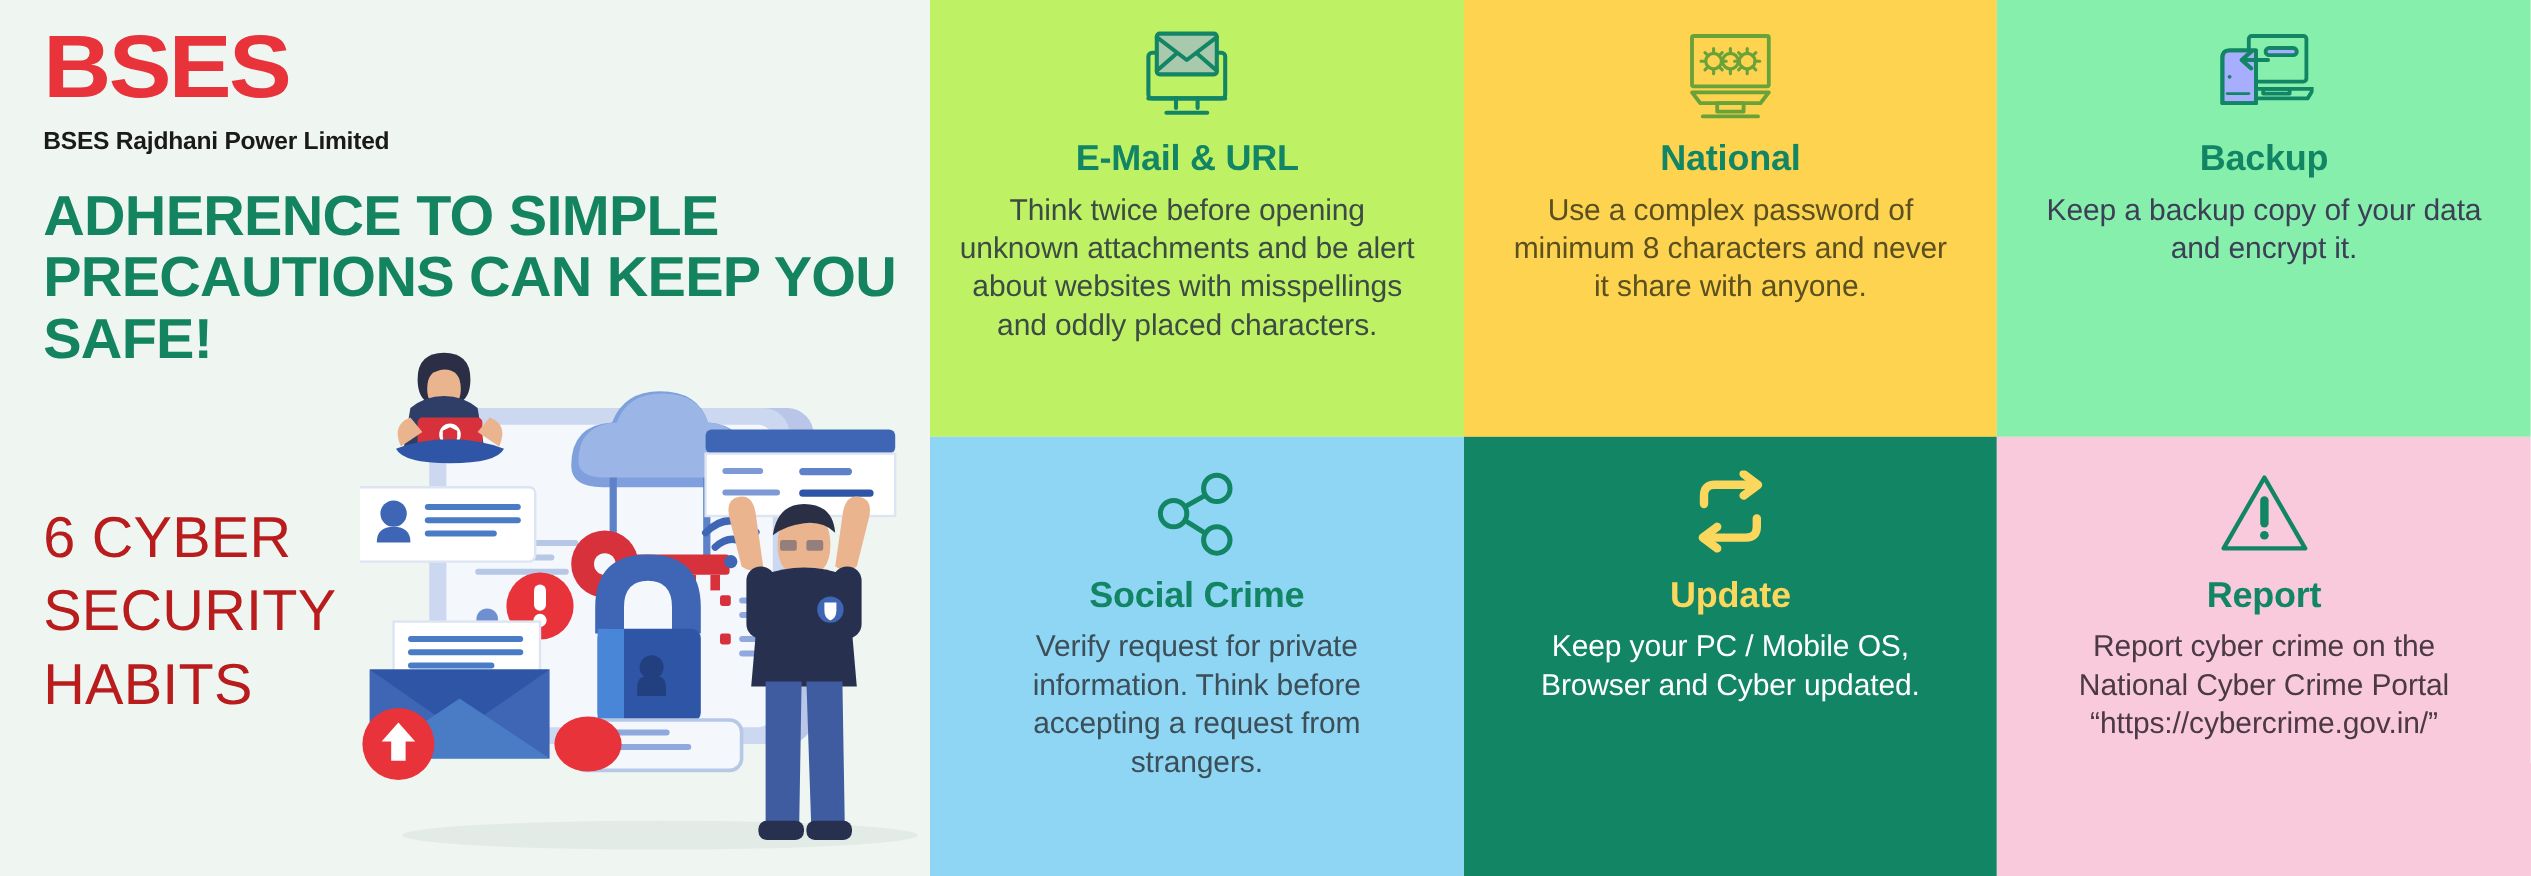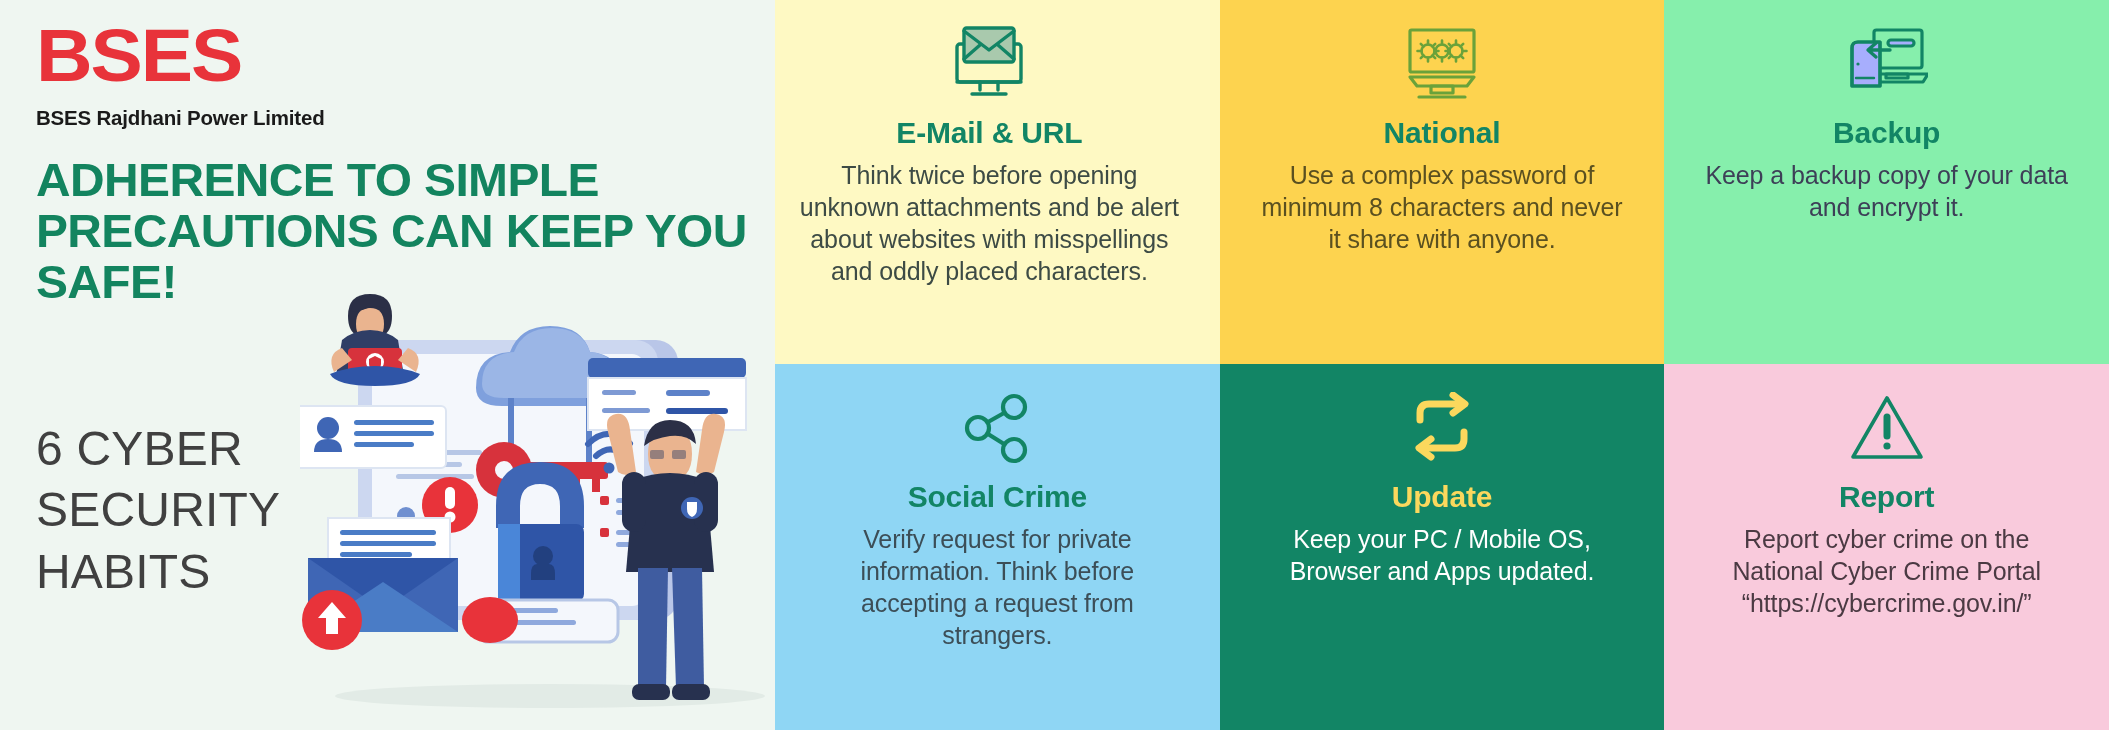--- a/index.html
+++ b/index.html
@@ -146,21 +146,21 @@
 
   <div class="left-panel" style="background: rgb(239, 246, 241);">
 
     <div class="logo-block">
       <div class="logo-word" style="color: rgb(232, 51, 58);">BSES</div>
       <div class="logo-tagline">BSES Rajdhani Power Limited</div>
     </div>
 
     <div class="headline" style="color: rgb(19, 132, 95);">ADHERENCE TO SIMPLE PRECAUTIONS CAN KEEP YOU SAFE!</div>
 
-    <div class="subhead" style="color: #404040;">6 CYBER SECURITY HABITS</div>
+    <div class="subhead" style="color: #b91c1c;">6 CYBER SECURITY HABITS</div>
 
     <div class="illustration">
       <svg width="470" height="500" viewBox="0 0 470 500" xmlns="http://www.w3.org/2000/svg">
 
         <ellipse cx="250" cy="468" rx="215" ry="12" fill="#e2ebe6"></ellipse>
 
         <rect x="58" y="112" width="320" height="280" rx="22" fill="#b9c6e8"></rect>
         <rect x="58" y="112" width="300" height="280" rx="22" fill="#ccd7f0"></rect>
         <rect x="72" y="126" width="272" height="252" rx="12" fill="#f4f7fc"></rect>
 
@@ -284,21 +284,21 @@
 
           <rect x="332" y="456" width="38" height="16" rx="7" fill="#27314f"></rect>
           <rect x="372" y="456" width="38" height="16" rx="7" fill="#27314f"></rect>
         </g>
       </svg>
     </div>
   </div>
 
   <div class="grid">
 
-    <div class="cell" style="background: #fef9c3; padding-left: 12px;">
+    <div class="cell" style="background: #bef264; padding-left: 12px;">
       <div class="cell-icon">
         <svg width="78" height="80" viewBox="0 0 78 80" fill="none" stroke="#128565" stroke-width="3.4" stroke-linecap="round" stroke-linejoin="round">
           <rect x="7" y="20" width="64" height="38" rx="3"></rect>
           <rect x="14" y="4" width="50" height="34" rx="2.5" fill="#a9c9ad"></rect>
           <path d="M14 7 L39 26 L64 7"></path>
           <path d="M14 35 L30 21 M64 35 L48 21"></path>
           <path d="M7 58 h64"></path>
           <path d="M30 58 v8 M48 58 v8"></path>
           <path d="M22 70 h34"></path>
         </svg>
@@ -363,21 +363,21 @@
     <div class="cell" style="background: rgb(18, 133, 101);">
       <div class="cell-icon">
         <svg width="74" height="72" viewBox="0 0 74 72" fill="none" stroke="#fbd85d" stroke-width="7" stroke-linecap="round" stroke-linejoin="round">
           <path d="M15 28 v-7 q0 -9 9 -9 h34"></path>
           <path d="M48 3 l12 9 l-12 9"></path>
           <path d="M59 40 v7 q0 9 -9 9 h-34"></path>
           <path d="M26 47 l-12 9 l12 9"></path>
         </svg>
       </div>
       <div class="cell-title" style="color: rgb(251, 216, 93);">Update</div>
-      <div class="cell-body" style="color: rgb(255, 255, 255);">Keep your PC / Mobile OS, Browser and Apps updated.</div>
+      <div class="cell-body" style="color: rgb(255, 255, 255);">Keep your PC / Mobile OS, Browser and Cyber updated.</div>
     </div>
 
     <div class="cell" style="background: rgb(249, 202, 220);">
       <div class="cell-icon">
         <svg width="76" height="70" viewBox="0 0 76 70" fill="none" stroke="#128565" stroke-width="3.6" stroke-linecap="round" stroke-linejoin="round">
           <path d="M38 5 L72 64 H4 Z"></path>
           <path d="M38 24 v19" stroke-width="7"></path>
           <circle cx="38" cy="53" r="3.6" fill="#128565" stroke="none"></circle>
         </svg>
       </div>

